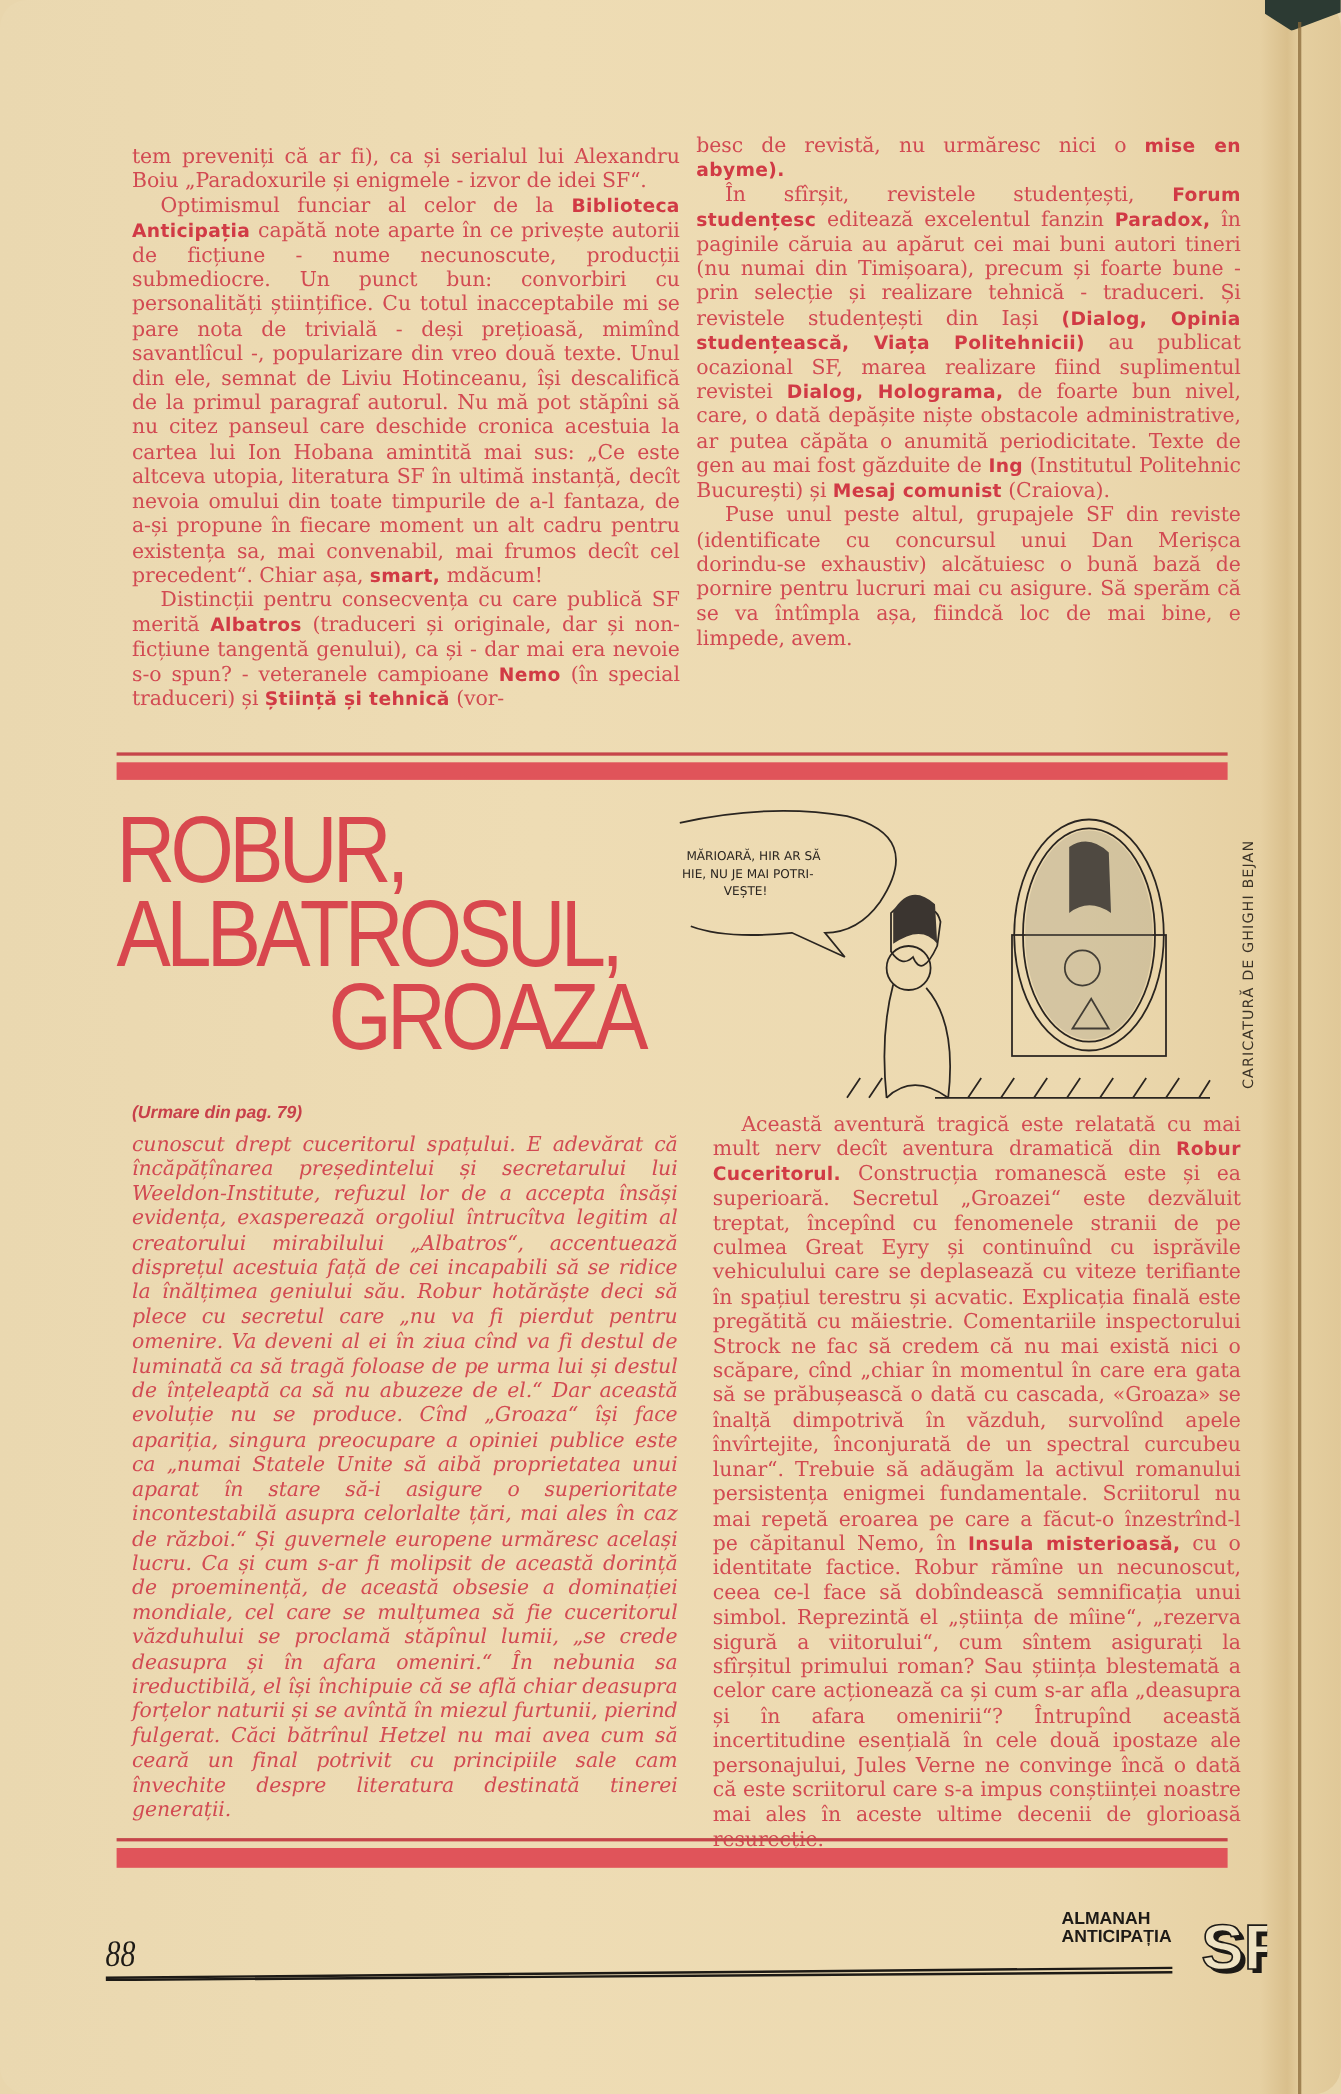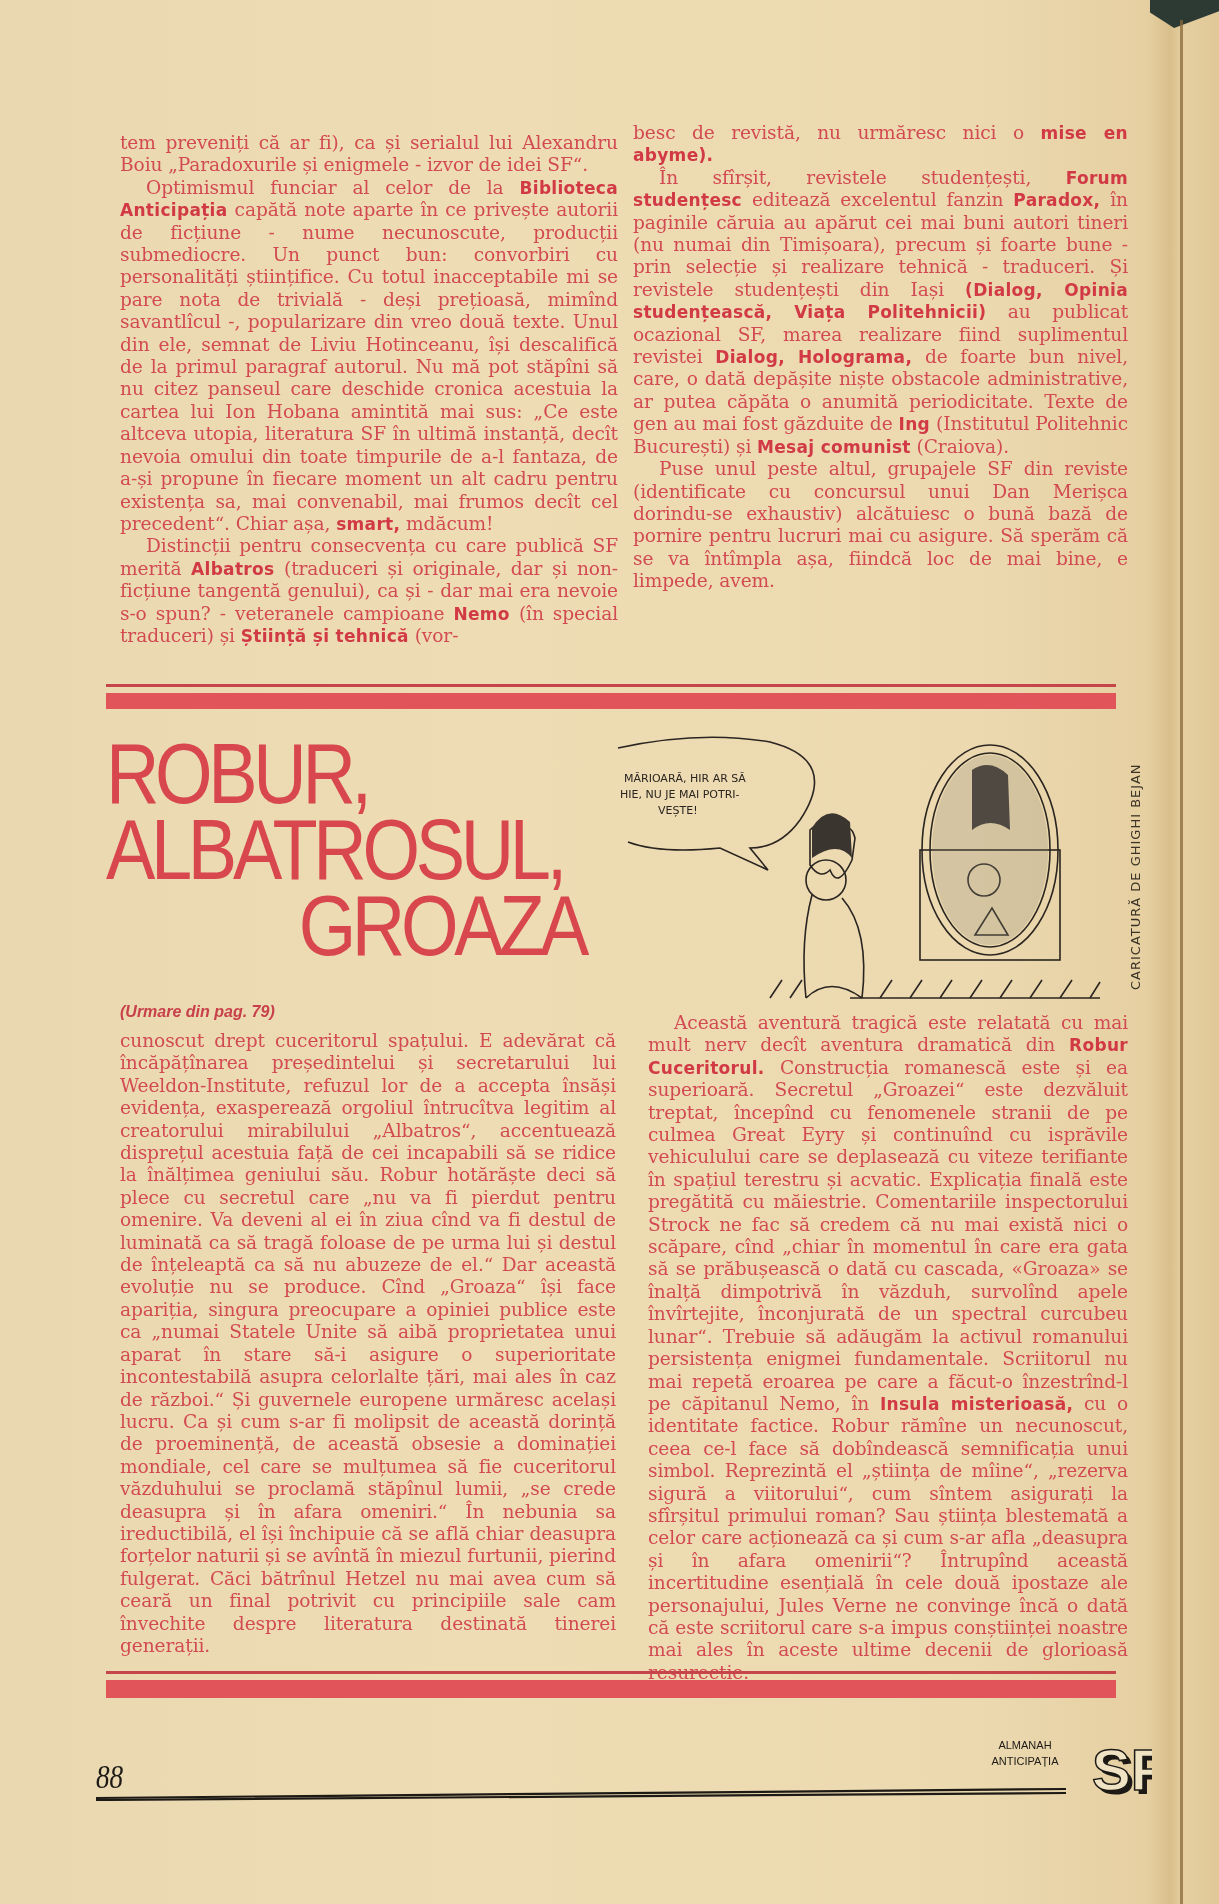--- a/index.html
+++ b/index.html
@@ -4,40 +4,41 @@
 <style>
   html, body { margin:0; padding:0; }
   body {
     width:1219px; height:1904px; overflow:hidden; position:relative;
     background:#e9d6ad;
     font-family:"DejaVu Serif", serif;
   }
   .page {
     position:absolute; left:0; top:0; width:1219px; height:1904px;
     background:linear-gradient(90deg,#ead8b0 0%,#eedcb4 40%,#ecd9b0 80%,#e6d0a2 94%,#d9bf8c 96%,#e5cfa0 97%,#e0c898 100%);
+    border-radius:25px;
   }
   .top-edge {
     position:absolute; left:1150px; top:0; width:69px; height:28px;
     background:#2c3a33; clip-path:polygon(0 0,100% 0,100% 40%,35% 100%,0 45%);
   }
   .spine {
     position:absolute; left:1180px; top:20px; width:3px; height:1884px;
     background:#8a6a3a; opacity:.75;
   }
   .col {
     position:absolute; color:#d24a52;
     font-size:18.6px; line-height:22.4px; text-align:justify;
     letter-spacing:-0.1px;
   }
   .col p { margin:0; text-indent:0; }
   .col p.ind { text-indent:26px; }
   .col b { font-family:"DejaVu Sans", sans-serif; font-weight:bold; color:#d13a45; font-size:17px; letter-spacing:0.3px; }
   .col-a { left:120px; top:132px; width:498px; }
   .col-b { left:633px; top:122px; width:495px; }
-  .col-c { left:120px; top:1030px; width:496px; }
+  .col-c { left:120px; top:1030px; width:496px;font-style:italic; }
   .col-d { left:648px; top:1012px; width:480px; }
 
   .rule { position:absolute; left:106px; width:1010px; }
   .rule .thin { height:3px; background:#c6454a; }
   .rule .gap { height:6px; }
   .rule .thick { height:16px; background:#e0545a; }
 
   .title {
     position:absolute; left:106px; top:735px; width:470px;
     font-family:"Liberation Sans", sans-serif; color:#d8474e;
@@ -60,22 +61,22 @@
     font-family:"DejaVu Sans", sans-serif; font-size:13px; letter-spacing:1px; color:#3a3226; white-space:nowrap;
   }
 
   .folio {
     position:absolute; left:96px; top:1758px;
     font-family:"Liberation Serif", serif; font-style:italic; font-size:34px; color:#1d1a16;
     transform:scaleX(0.8); transform-origin:left top;
   }
   .foot-rule { position:absolute; left:96px; top:1787px; width:970px; height:14px; }
   .brand {
-    position:absolute; left:965px; top:1737px; text-align:center; width:120px;
-    font-family:"Liberation Sans", sans-serif; font-weight:normal; font-size:11px; line-height:16px; color:#1d1a16;
+    position:absolute; left:965px; top:1737px; text-align:left; width:120px;
+    font-family:"Liberation Sans", sans-serif; font-weight:bold; font-size:16px; line-height:16px; color:#1d1a16;
   }
   .logo { position:absolute; left:1090px; top:1730px; width:62px; height:80px; }
 </style>
 </head>
 <body>
 
 <div class="page">
   <div class="top-edge"></div>
   <div class="spine"></div>
 

